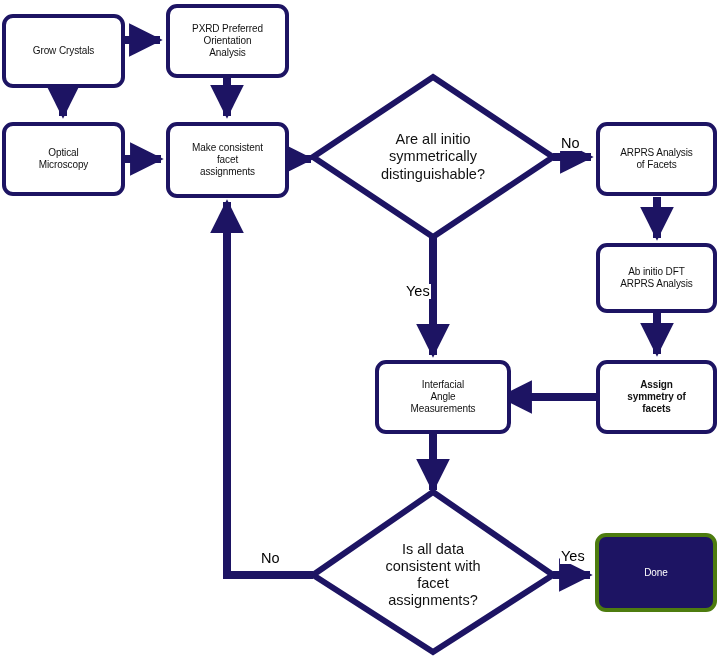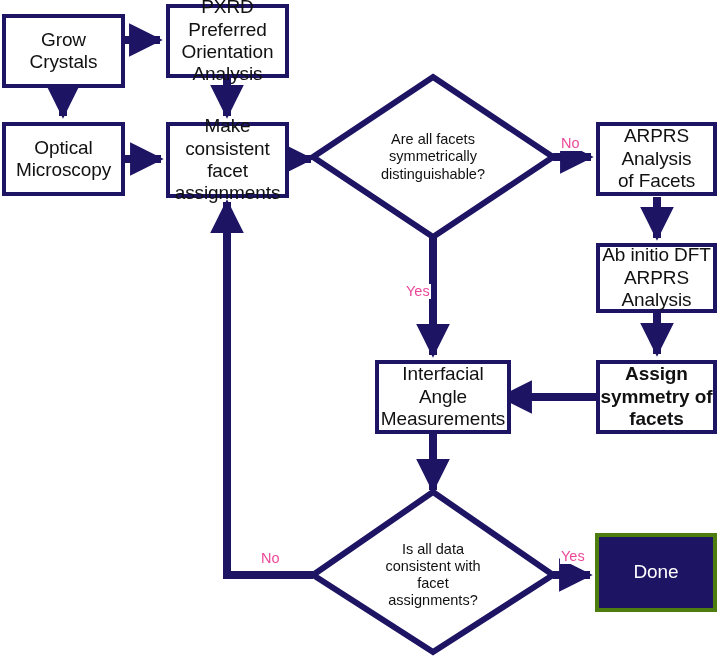--- a/index.html
+++ b/index.html
@@ -26,22 +26,23 @@
   }
   .node {
     position: absolute;
     box-sizing: border-box;
     display: flex;
     align-items: center;
     justify-content: center;
     text-align: center;
     line-height: 1.18;
     color: #111111;
-    font-size: 19px;
+    font-size: 10px;
     letter-spacing: -0.1px;
+    border-radius: 11px;
   }
   .box {
     border: 4px solid #1d1463;
     background: #ffffff;
   }
   .box-filled {
     border: 4px solid #4d7c0f;
     background: #1d1463;
     color: #ffffff;
   }
@@ -54,21 +55,21 @@
     text-align: center;
     line-height: 1.18;
     color: #111111;
     font-size: 14.5px;
     background: transparent;
     pointer-events: none;
   }
   .edge-label {
     position: absolute;
     font-size: 14.5px;
-    color: #ec4899;
+    color: #000000;
     background: #ffffff;
     line-height: 1;
     padding: 0 1px;
     white-space: nowrap;
   }
   .nl { display: block; }
 </style>
 </head>
 <body>
 
@@ -172,21 +173,21 @@
   </div>
 
   <div class="node box-filled" style="left:595px; top:533px; width:122px; height:79px;">
     <span>
       <span class="nl">Done</span>
     </span>
   </div>
 
   <div class="diamond-label" style="left:343px; top:125px; width:180px; height:64px;">
     <span>
-      <span class="nl">Are all facets</span>
+      <span class="nl">Are all initio</span>
       <span class="nl">symmetrically</span>
       <span class="nl">distinguishable?</span>
     </span>
   </div>
 
   <div class="diamond-label" style="left:343px; top:533px; width:180px; height:84px;">
     <span>
       <span class="nl">Is all data</span>
       <span class="nl">consistent with</span>
       <span class="nl">facet</span>

